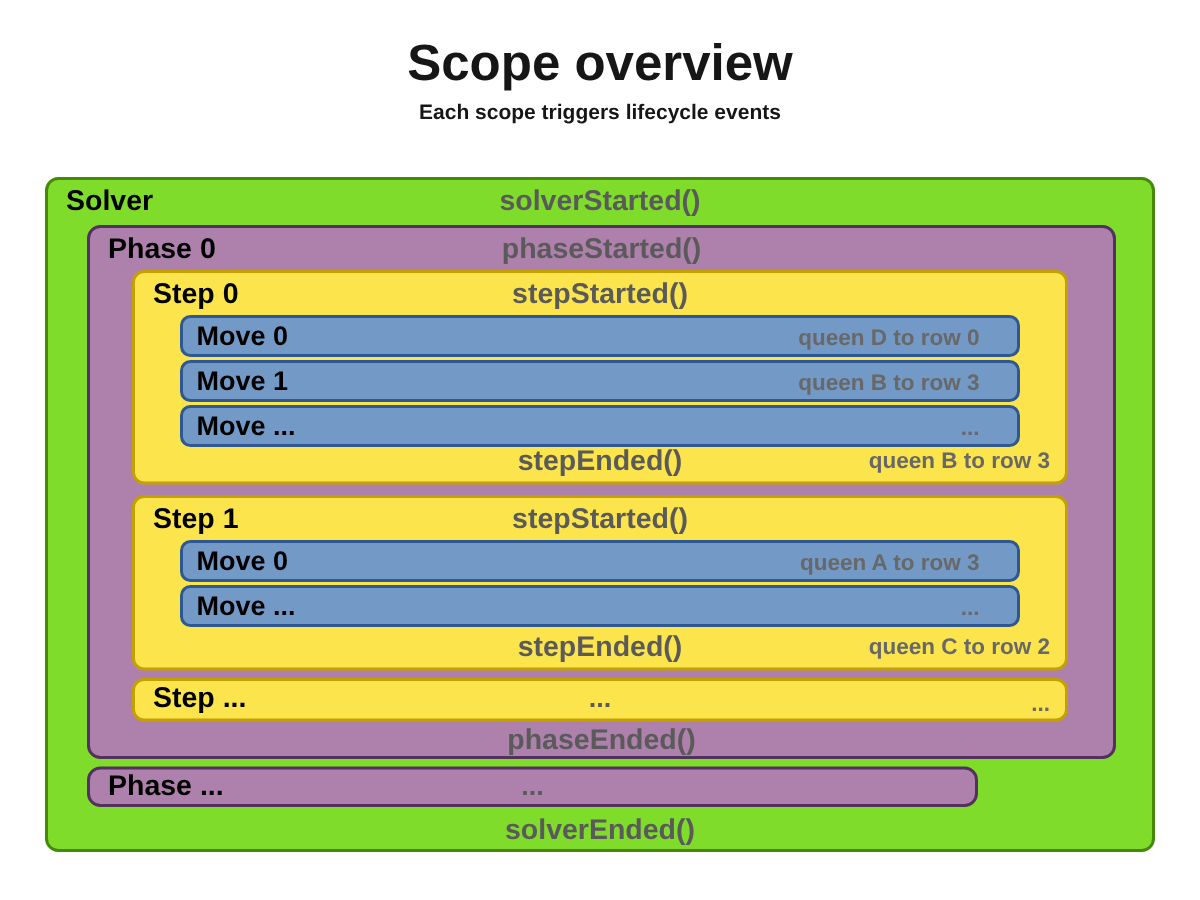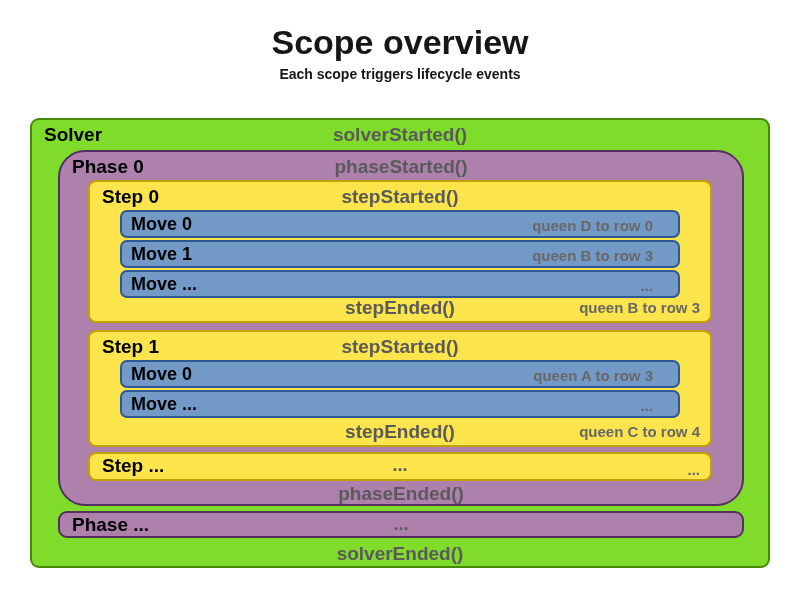--- a/index.html
+++ b/index.html
@@ -34,24 +34,23 @@
   }
   .solver-box {
     left: 30px; top: 118px; width: 740px; height: 450px;
     background: var(--solver-fill, #7fdc2b);
     border-color: var(--solver-border, #448a06);
   }
   .phase-box {
     left: 26px; top: 30px; width: 686px; height: 356px;
     background: var(--phase-fill, #ae80ac);
     border-color: var(--phase-border, #533060);
-    border-radius: 27px;
   }
   .phase-more-box {
-    left: 26px; top: 391px; width: 686px; height: 27px;
+    left: 26px; top: 391px; width: 594px; height: 27px;
     background: var(--phase-fill, #ae80ac);
     border-color: var(--phase-border, #533060);
   }
   .step-box {
     left: 28px; width: 624px;
     background: var(--step-fill, #fbe44c);
     border-color: var(--step-border, #c4a000);
     border-radius: 8px;
   }
   .step0-box { top: 28px; height: 143px; }
@@ -176,21 +175,21 @@
           </div>
         </div>
         <div class="box move-box move-1">
           <div class="hdr">
             <span class="lbl">Move ...</span>
             <span class="note">...</span>
           </div>
         </div>
         <div class="ended-row">
           <span class="evt">stepEnded()</span>
-          <span class="note">queen C to row 4</span>
+          <span class="note">queen C to row 2</span>
         </div>
       </div>
 
       <div class="box step-box step-more-box">
         <div class="hdr">
           <span class="lbl">Step ...</span>
           <span class="dots-center">...</span>
           <span class="note">...</span>
         </div>
       </div>

